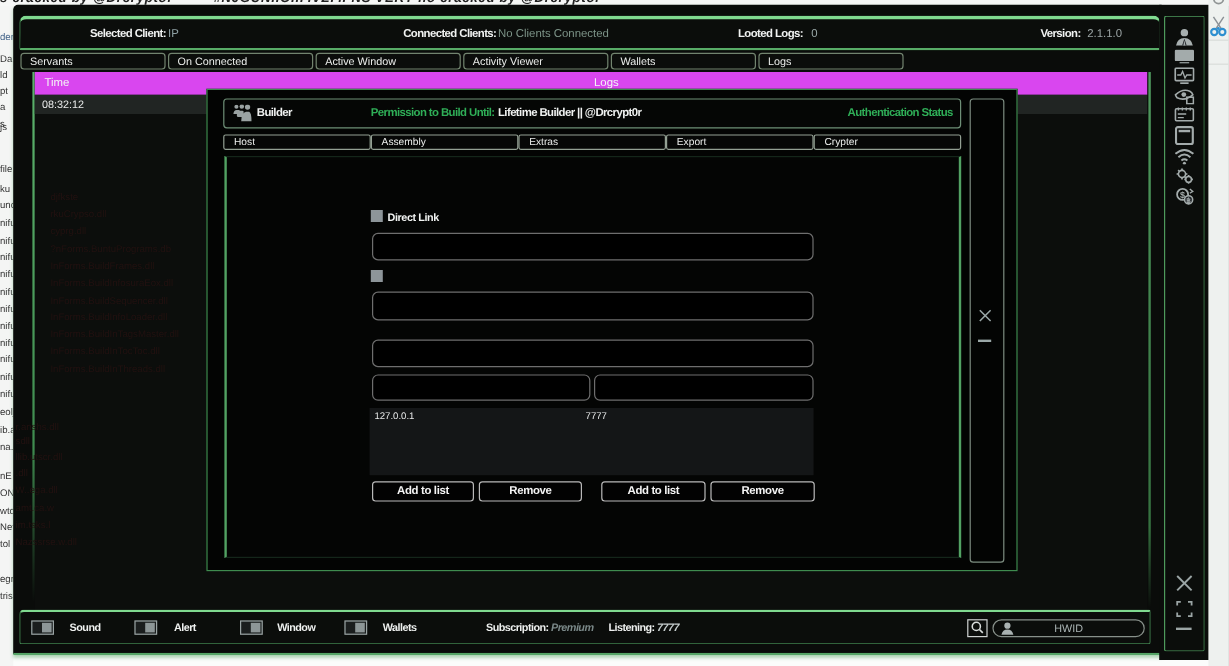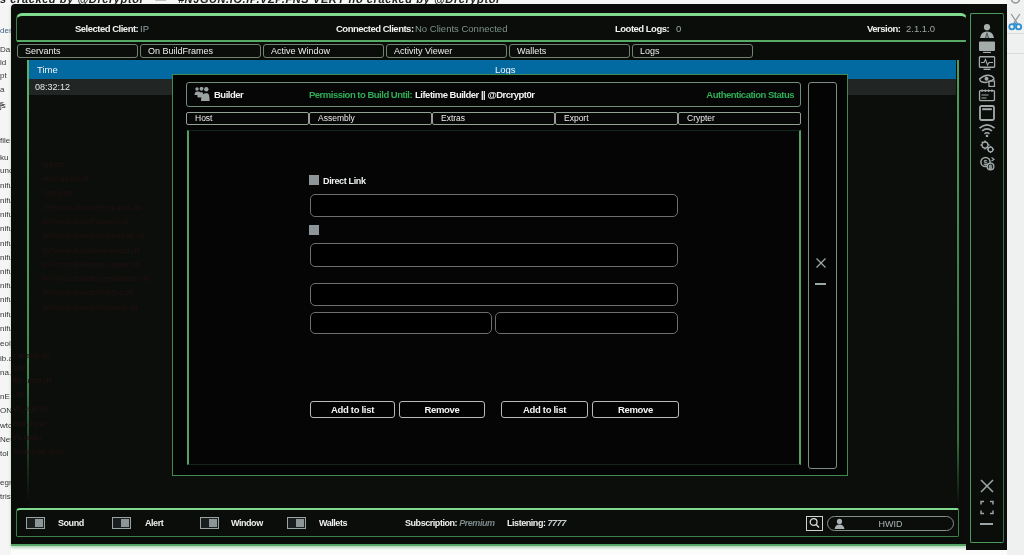--- a/index.html
+++ b/index.html
@@ -35,21 +35,21 @@
   
   .mtab{position:absolute;top:40px;height:12px;border:1px solid #72846f;border-radius:3px;
      background:#0b0d0b;color:#eceeec;font-size:9px;line-height:12px;padding-left:7px;width:112px;}
 
   
   #lv{left:18px;top:56px;width:927px;height:449px;background:#0c0e0c;}
   #lvgl{left:16px;top:56px;width:2px;height:446px;
       background:linear-gradient(#5cb26c 0%,#3f8b4f 70%,rgba(60,130,75,0) 99%);}
   #lvgr{left:946px;top:56px;width:2px;height:446px;
       background:linear-gradient(#4f9a5e 0%,#35703f 85%,rgba(53,112,63,0) 100%);}
-  #lvhead{position:absolute;left:0;top:0px;width:100%;height:19px;background:#0369a1;
+  #lvhead{position:absolute;left:0;top:0px;width:100%;height:19px;background:#d946ef;
       color:#f4f6f5;font-size:9.5px;}
   #lvrow{position:absolute;left:0;top:19px;width:100%;height:16px;background:#212523;
       color:#e8eae9;font-size:9px;}
   .log{position:absolute;font-size:8px;color:#221110;white-space:nowrap;}
 
   
   #botbar{left:5px;top:504px;width:941px;height:26px;background:#0b0d0b;
      border:1px solid #3f7f4d;border-top:2px solid #7fd98f;border-radius:4px 2px 2px 2px;}
   .ck{position:absolute;top:7px;width:17px;height:10px;border:1px solid #9aa3a3;background:#1b1e1e;}
   .ck i{position:absolute;right:1px;top:1px;width:8px;height:8px;background:#8d9697;}
@@ -141,21 +141,21 @@
       <span style="left:123px;color:#8fa0a4;">IP</span>
       <span class="b wt" style="left:319px;">Connected Clients:</span>
       <span style="left:398px;color:#7d9488;">No Clients Connected</span>
       <span class="b wt" style="left:598px;">Looted Logs:</span>
       <span style="left:659px;color:#9aa8a8;">0</span>
       <span class="b wt" style="left:850px;">Version:</span>
       <span style="left:889px;color:#9ba4a4;">2.1.1.0</span>
     </div>
 
     <div class="mtab abs" style="left:6px;">Servants</div>
-    <div class="mtab abs" style="left:129px;">On BuildFrames</div>
+    <div class="mtab abs" style="left:129px;">On Connected</div>
     <div class="mtab abs" style="left:252px;">Active Window</div>
     <div class="mtab abs" style="left:375px;">Activity Viewer</div>
     <div class="mtab abs" style="left:498px;">Wallets</div>
     <div class="mtab abs" style="left:621px;">Logs</div>
 
     <div id="lvgl" class="abs"></div>
       <div id="lvgr" class="abs"></div>
     <div id="lv" class="abs">
       <div id="lvhead">
           <span style="position:absolute;left:8px;top:4px;">Time</span>
@@ -327,20 +327,24 @@
     <div id="dcontent">
       <div class="dck" style="left:120px;top:44px;"></div>
       <div class="dlb" style="left:134px;top:45px;">Direct Link</div>
       <div class="inp" style="left:121px;top:63px;width:366px;height:21px;"></div>
       <div class="dck" style="left:120px;top:94px;"></div>
       <div class="dlb" style="left:134px;top:112px;margin-top:46px;">Target Country</div>
       <div class="inp" style="left:121px;top:112px;width:366px;height:22px;"></div>
       <div class="inp" style="left:121px;top:152px;width:366px;height:21px;"></div>
       <div class="inp" style="left:121px;top:181px;width:180px;height:20px;"></div>
       <div class="inp" style="left:306px;top:181px;width:181px;height:20px;"></div>
+      <div style="position:absolute;left:119px;top:209px;width:370px;height:56px;background:#141617;">
+        <span style="position:absolute;left:4px;top:2px;font-size:8px;color:#e8eaea;">127.0.0.1</span>
+        <span style="position:absolute;left:180px;top:2px;font-size:8px;color:#e8eaea;">7777</span>
+      </div>
       <div class="btn" style="left:121px;top:270px;width:83px;">Add to list</div>
       <div class="btn" style="left:210px;top:270px;width:84px;">Remove</div>
       <div class="btn" style="left:312px;top:270px;width:85px;">Add to list</div>
       <div class="btn" style="left:403px;top:270px;width:85px;">Remove</div>
     </div>
 
     <div id="dstrip">
       <svg style="position:absolute;left:6px;top:174px;" width="12" height="12" viewBox="0 0 12 12">
         <line x1="1.5" y1="1.5" x2="10.5" y2="10.5" stroke="#9aa7a7" stroke-width="1.3"></line>
         <line x1="10.5" y1="1.5" x2="1.5" y2="10.5" stroke="#9aa7a7" stroke-width="1.3"></line>

